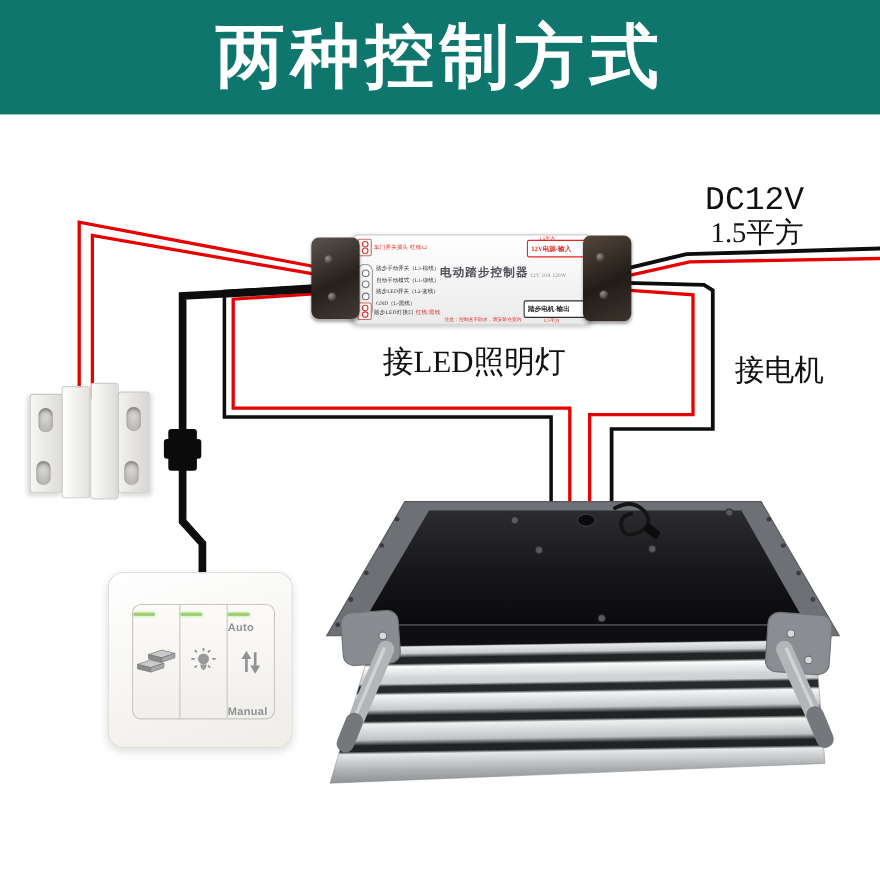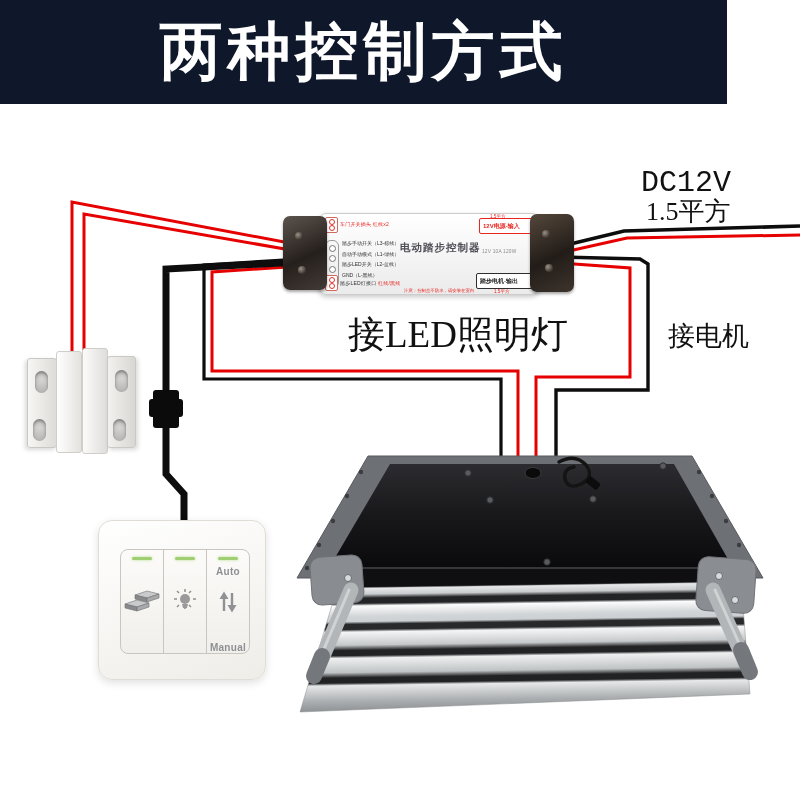--- a/index.html
+++ b/index.html
@@ -1,34 +1,34 @@
 <!DOCTYPE html>
 <html><head>
 <meta charset="utf-8">
 <style>
   html,body{margin:0;padding:0;background:#fff;}
   .stage{position:relative;width:800px;height:800px;background:#ffffff;overflow:hidden;
          font-family:"Liberation Sans",sans-serif;}
 
   
-  .banner{position:absolute;left:0;top:0;width:727px;height:104px;background:#0f172a;
+  .banner{position:absolute;left:0;top:0;width:800px;height:104px;background:#0f766e;
           display:flex;align-items:center;justify-content:center;}
   .banner span{color:#ffffff;font-size:63px;font-weight:800;letter-spacing:5px;
                font-family:"Liberation Sans",sans-serif;}
 
   
   svg.wires{position:absolute;left:0;top:0;z-index:1;}
   .wk{stroke:#0d0d0d;fill:none;}
   .wr{stroke:#e60000;fill:none;}
 
   
   .lbl{position:absolute;color:#111;font-family:"Liberation Serif",serif;z-index:4;white-space:nowrap;}
 
   
-  .controller{position:absolute;left:283px;top:207px;width:314px;height:100px;z-index:3;}
+  .controller{position:absolute;left:283px;top:207px;width:314px;height:100px;z-index:3;font-family:Liberation Serif, serif;}
   .cap{position:absolute;border-radius:7px;box-shadow:0 2px 3px rgba(0,0,0,.35);}
   .cap-l{left:0;top:9px;width:44px;height:74px;background:linear-gradient(155deg,#5c534d,#26201d 55%,#423a35);}
   .cap-r{left:247px;top:7px;width:44px;height:78px;background:linear-gradient(155deg,#55483c,#221c18 55%,#3d342c);}
   .screw{position:absolute;width:8px;height:8px;border-radius:50%;
          background:radial-gradient(circle at 35% 35%,#9a9186,#3c352f 70%);}
   .cap .s1{left:12px;top:16px;} .cap .s2{left:15px;top:50px;}
   .cbody{position:absolute;left:36px;top:6px;width:218px;height:80px;border-radius:7px;
          background:linear-gradient(#ffffff,#ebebeb);border:1px solid #cccccc;
          box-shadow:0 2px 5px rgba(0,0,0,.22);}
   .cbody *{position:absolute;white-space:nowrap;}
@@ -65,21 +65,21 @@
           border:1px solid #c9c8c4;box-shadow:2px 2px 4px rgba(0,0,0,.15);}
   .hole{position:absolute;width:13px;height:22px;border-radius:7px;
         background:radial-gradient(circle at 50% 40%,#d6d5d3,#b0afad);box-shadow:inset 0 2px 3px rgba(0,0,0,.35);}
 
   
   .rocker{position:absolute;left:98px;top:520px;width:166px;height:158px;z-index:3;
           background:linear-gradient(160deg,#ffffff,#efede8);border:1px solid #e0ddd6;border-radius:14px;
           box-shadow:0 3px 8px rgba(0,0,0,.12);}
   .rinner{position:absolute;left:21px;top:28px;width:128px;height:103px;border:1px solid #c9c6c0;
           border-radius:8px;background:linear-gradient(#fcfbf9,#f1efeb);display:flex;overflow:hidden;}
-  .rbtn{flex:1;position:relative;display:flex;flex-direction:column;align-items:center;}
+  .rbtn{flex:1;position:relative;display:flex;flex-direction:column;align-items:flex-start;}
   .rbtn + .rbtn{border-left:1px solid #c9c6c0;}
   .glow{margin-top:7px;width:20px;height:3px;border-radius:2px;background:#9fcf72;
         box-shadow:0 0 3px #b4df8d;}
   .ricon{position:absolute;top:50%;left:50%;transform:translate(-50%,-50%);}
   .rtxt{font-size:10px;font-weight:bold;color:#8f9094;letter-spacing:.3px;}
   .auto{position:absolute;top:16px;} .manual{position:absolute;bottom:0;}
 
   
   .step{position:absolute;left:295px;top:448px;width:505px;height:350px;z-index:2;}
 </style>
@@ -106,21 +106,21 @@
     <polyline class="wk" stroke-width="3.2" points="300,259 204,265 204,379 501,379 501,470"></polyline>
     <polyline class="wr" stroke-width="3" points="302,266 212,272 212,371 518,371 518,470"></polyline>
 
     <polyline class="wk" stroke-width="7" points="300,262 166,269 166,474 184,494 184,528"></polyline>
     <rect x="153" y="390" width="26" height="38" rx="3" fill="#0b0b0b"></rect>
     <rect x="149" y="399" width="34" height="18" rx="3" fill="#0b0b0b"></rect>
   </svg>
 
   <div class="lbl" style="left:641px;top:166px;font-size:30px;font-family:Liberation Mono, monospace;">DC12V</div>
   <div class="lbl" style="left:646px;top:194px;font-size:26px;">1.5平方</div>
-  <div class="lbl" style="left:348px;top:310px;font-size:37px;">接LED照明灯</div>
+  <div class="lbl" style="left:348px;top:310px;font-size:28px;">接LED照明灯</div>
   <div class="lbl" style="left:668px;top:318px;font-size:27px;">接电机</div>
 
   <div class="controller">
     <div class="cbody">
       <div style="left:5px;top:3px;" class="tblock">
           <i></i>
           <i></i>
         </div>
       <span class="ptxt red" style="left:20px;top:7px;">车门开关插头 红线x2</span>
 

